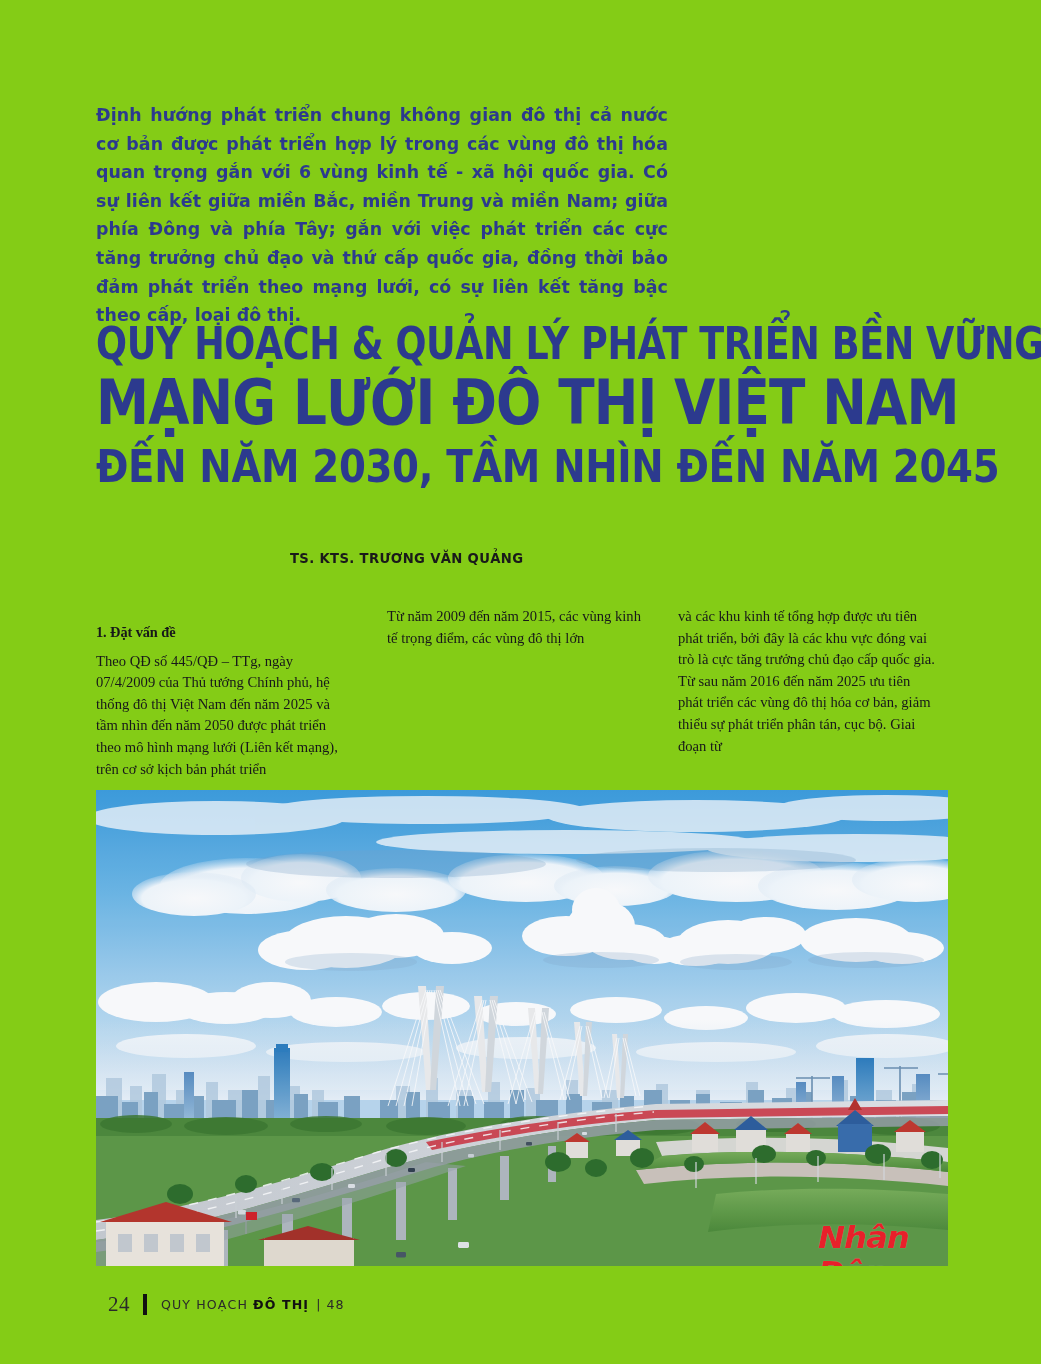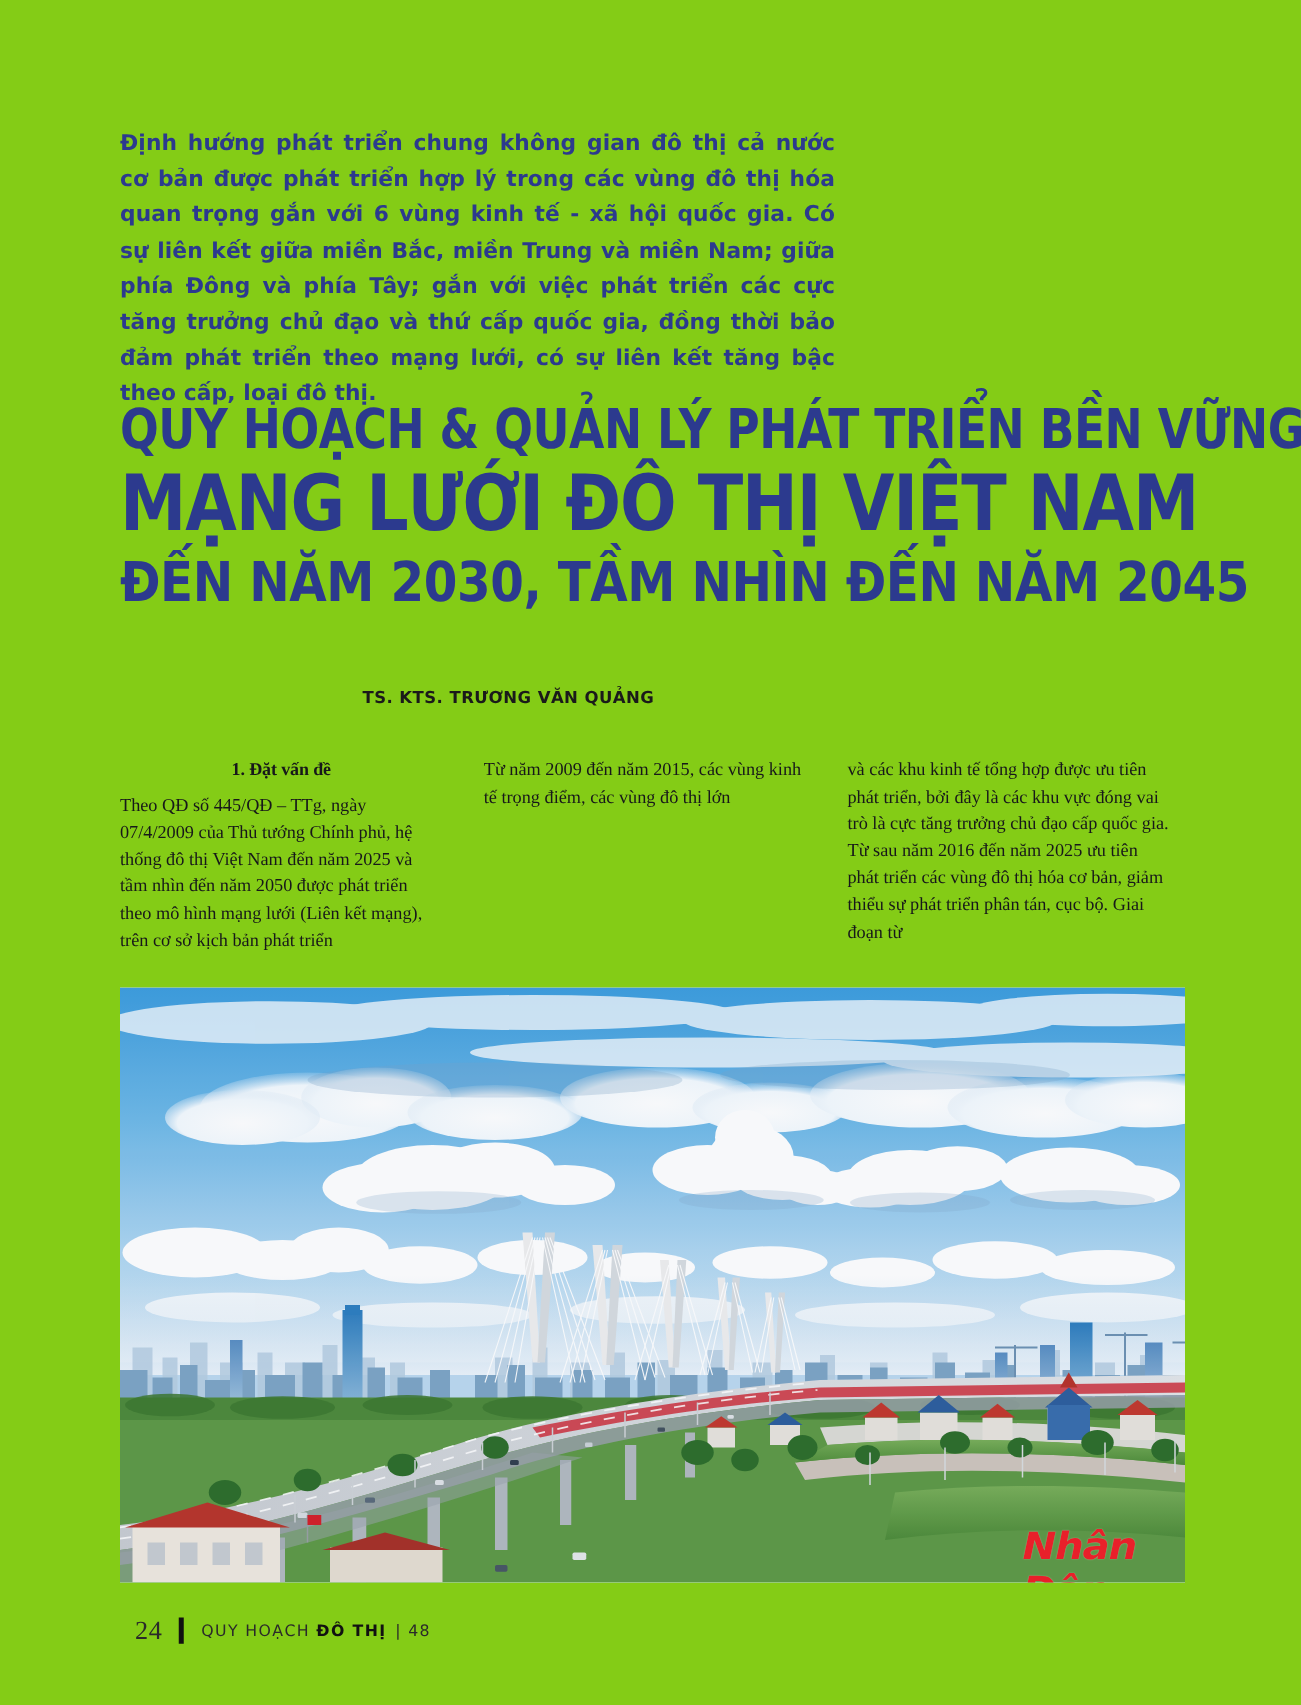--- a/index.html
+++ b/index.html
@@ -103,24 +103,23 @@
     width: 258px;
     color: #17181a;
     font-family: "Liberation Serif", "DejaVu Serif", serif;
     font-size: 14.6px;
     line-height: 21.6px;
   }
   .col p { margin: 0; }
   .col p + p { margin-top: 7px; }
   .col .sub {
     font-weight: bold;
-    margin: 0 0 1px 0;
+    margin: 16px 0 1px 0;
     font-size: 14.4px;
     letter-spacing: -0.1px;
-    text-align: center;
   }
 
   
   .photo {
     position: absolute;
     left: 96px;
     top: 790px;
     width: 852px;
     height: 476px;
     overflow: hidden;

